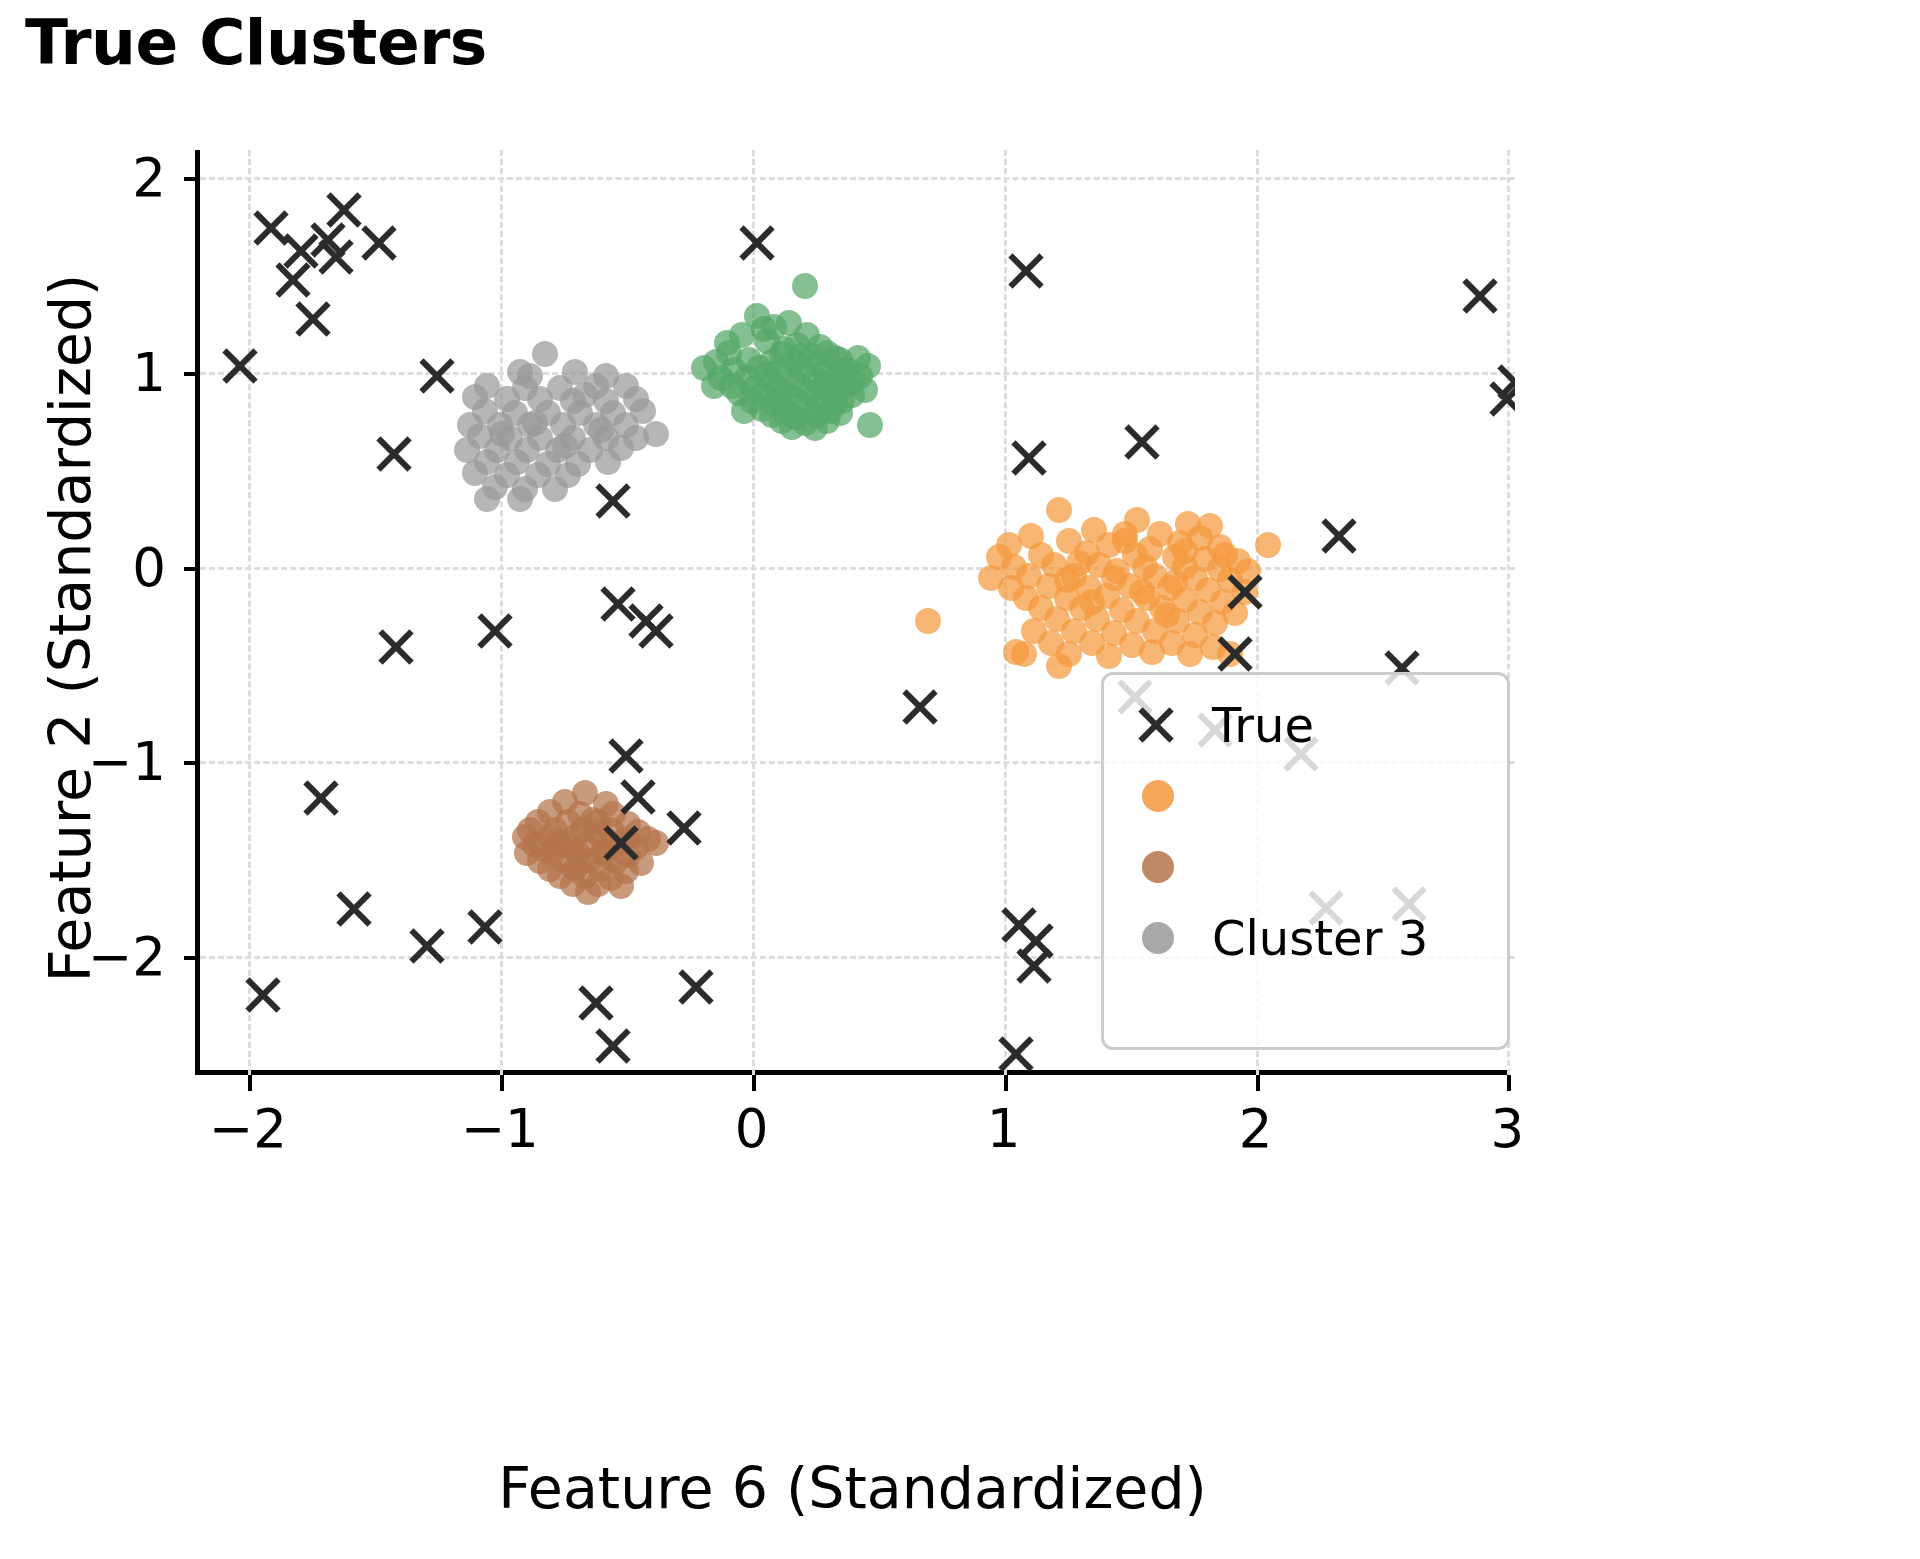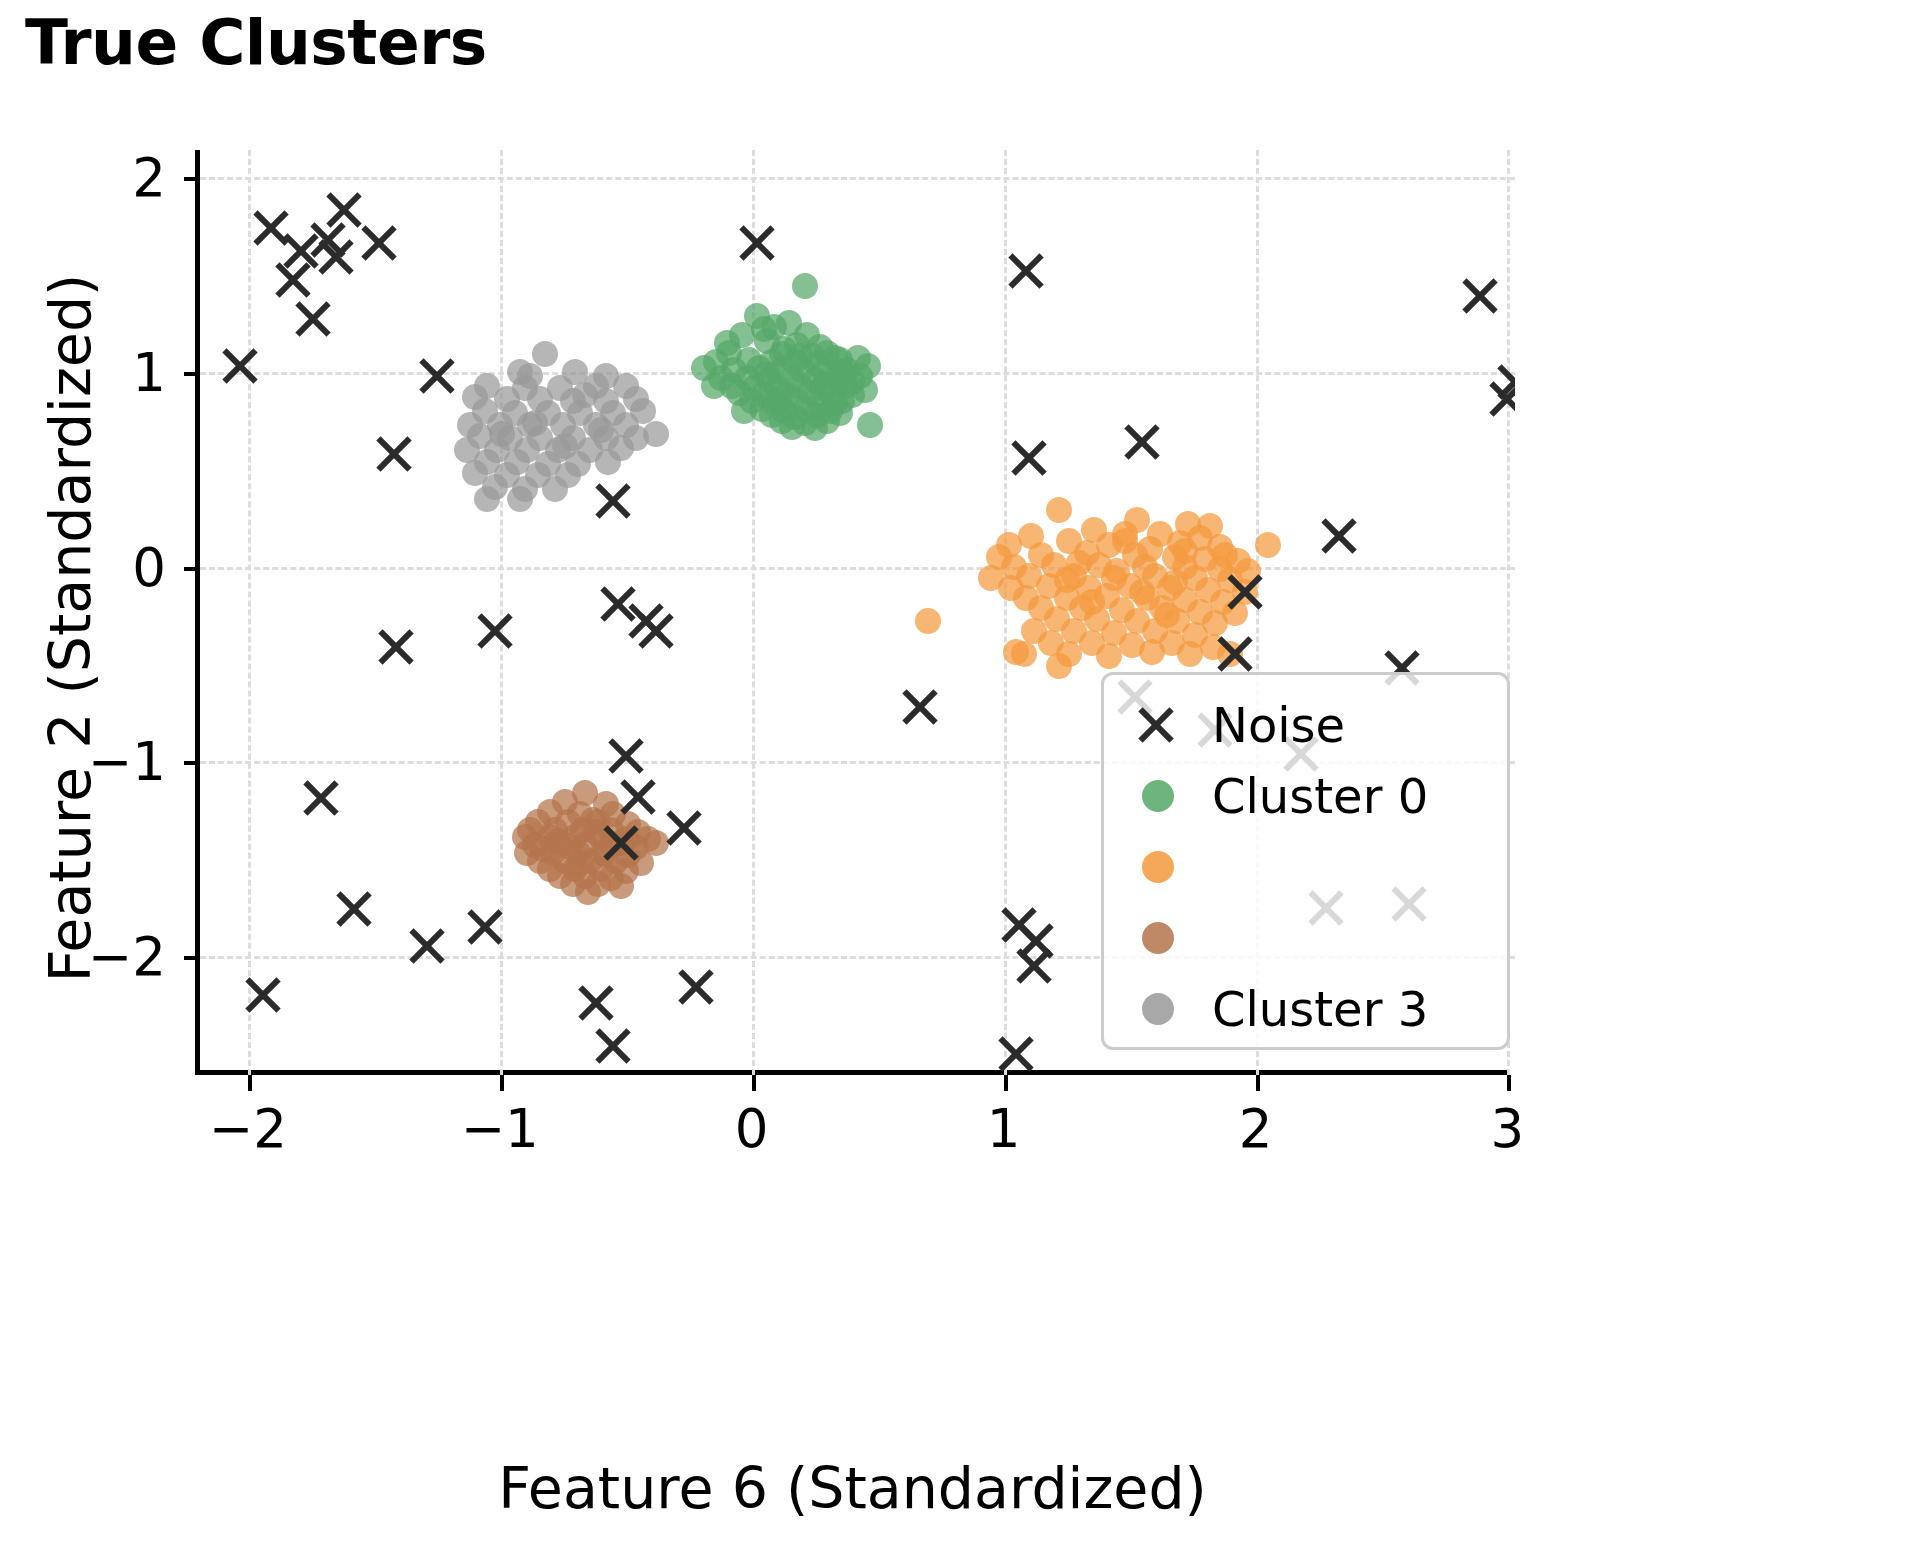--- a/index.html
+++ b/index.html
@@ -450,27 +450,21 @@
     </div>
 
   <div id="xlabel">Feature 6 (Standardized)</div>
   <div id="ylabel">Feature 2 (Standardized)</div>
 
   <div id="legend">
       <div class="legend-row">
         <div class="legend-marker">
           <div class="legend-x"></div>
         </div>
-        <div class="legend-label">Noise</div>
-      </div>
-      <div class="legend-row">
-        <div class="legend-marker">
-          <div class="legend-dot" style="background: rgb(85, 168, 104); opacity: 0.85; border: 2px solid rgb(85, 168, 104);"></div>
-        </div>
-        <div class="legend-label">Cluster 0</div>
+        <div class="legend-label">True</div>
       </div>
       <div class="legend-row">
         <div class="legend-marker">
           <div class="legend-dot" style="background: rgb(245, 154, 62); opacity: 0.85; border: 2px solid rgb(245, 154, 62);"></div>
         </div>
       </div>
       <div class="legend-row">
         <div class="legend-marker">
           <div class="legend-dot" style="background: rgb(181, 117, 76); opacity: 0.85; border: 2px solid rgb(181, 117, 76);"></div>
         </div>

